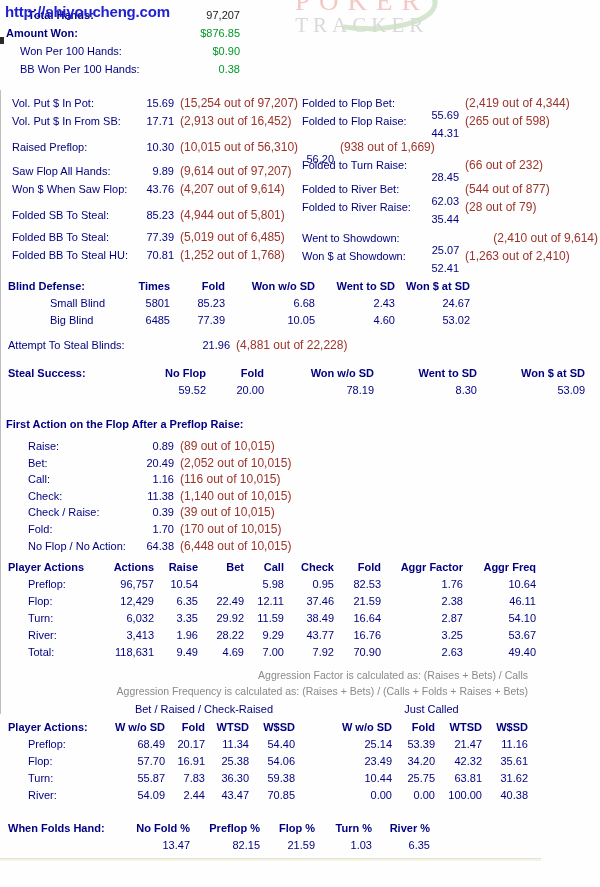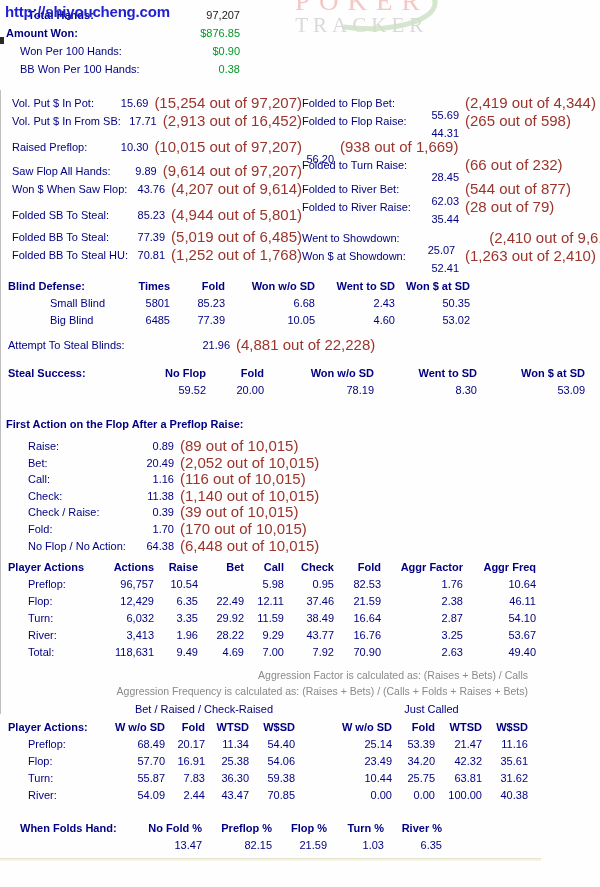--- a/index.html
+++ b/index.html
@@ -27,21 +27,21 @@
 
   
   .statcol { position:absolute; top:94px; }
   #stats-left { left:12px; width:290px; }
   #stats-right { left:302px; width:296px; }
   .srow { display:flex; height:18px; line-height:18px; white-space:nowrap; }
   #stats-left .lbl { width:128px; }
   #stats-right .lbl { width:125px; }
   #stats-left .val { width:34px; text-align:right; }
   #stats-right .val { width:32px; text-align:right;margin-top:12px; }
-  .det { margin-left:6px; font-size:15px; color:#9b342b; }
+  .det { margin-left:6px; font-size:12px; color:#9b342b; }
   .mt4 { margin-top:4px; } .mt6 { margin-top:6px; } .mt8 { margin-top:8px; } .mt13 { margin-top:13px;gap:28px; }
 
   
   table { border-collapse:collapse; table-layout:fixed; font-size:11px; color:#000080; }
   th, td { padding:0; white-space:nowrap; }
   th { font-weight:bold; text-align:right; height:18px; line-height:18px; }
   td { text-align:right; height:17px; line-height:17px; }
   th.tl, td.tl { text-align:left; }
   td.rowlbl { text-align:left; padding-left:42px; }
   td.rowlbl2 { text-align:left; padding-left:20px; }
@@ -55,21 +55,21 @@
   #first-action-title { position:absolute; left:6px; top:418px; font-weight:bold; }
   #first-action { position:absolute; left:28px; top:438px; }
   #first-action .farow { display:flex; height:16.6px; line-height:16.6px; }
   #first-action .lbl { width:116px; }
   #first-action .val { width:30px; text-align:right; }
 
   #player-actions { position:absolute; left:8px; top:558px; }
   #footnotes { position:absolute; left:8px; top:667px; width:520px; text-align:right; color:#8a8a8a; font-size:10.5px; line-height:16px; }
   #player-actions2 { position:absolute; left:8px; top:700px; }
   #player-actions2 .grp { font-weight:normal; text-align:center; }
-  #when-folds { position:absolute; left:20px; top:819px; }
+  #when-folds { position:absolute; left:8px; top:819px; }
 
   
   #left-border { position:absolute; left:0; top:90px; width:1px; height:624px; background:#9d9d9d; opacity:.65; }
   #left-tick { position:absolute; left:0; top:37px; width:4px; height:7px; background:#2a2a2a; }
   #divider { position:absolute; left:0; top:858px; width:541px; height:4px; background:#f5f2e6; border-top:1px solid #e6e2d0; border-bottom:1px solid #ffffff; }
 </style>
 </head>
 <body>
 
 <div id="page">
@@ -110,21 +110,21 @@
         <span class="det">(15,254 out of 97,207)</span>
       </div>
     <div class="srow">
         <span class="lbl">Vol. Put $ In From SB:</span>
         <span class="val">17.71</span>
         <span class="det">(2,913 out of 16,452)</span>
       </div>
     <div class="srow mt8">
         <span class="lbl">Raised Preflop:</span>
         <span class="val">10.30</span>
-        <span class="det">(10,015 out of 97,207)</span>
+        <span class="det">(10,015 out of 56,310)</span>
       </div>
     <div class="srow mt6">
         <span class="lbl">Saw Flop All Hands:</span>
         <span class="val">9.89</span>
         <span class="det">(9,614 out of 97,207)</span>
       </div>
     <div class="srow">
         <span class="lbl">Won $ When Saw Flop:</span>
         <span class="val">43.76</span>
         <span class="det">(4,207 out of 9,614)</span>
@@ -205,21 +205,21 @@
       <th>Won w/o SD</th>
       <th>Went to SD</th>
       <th>Won $ at SD</th>
     </tr>
     <tr>
       <td class="rowlbl">Small Blind</td>
       <td>5801</td>
       <td>85.23</td>
       <td>6.68</td>
       <td>2.43</td>
-      <td>50.35</td>
+      <td>24.67</td>
     </tr>
     <tr>
       <td class="rowlbl">Big Blind</td>
       <td>6485</td>
       <td>77.39</td>
       <td>10.05</td>
       <td>4.60</td>
       <td>53.02</td>
     </tr>
   </tbody>

